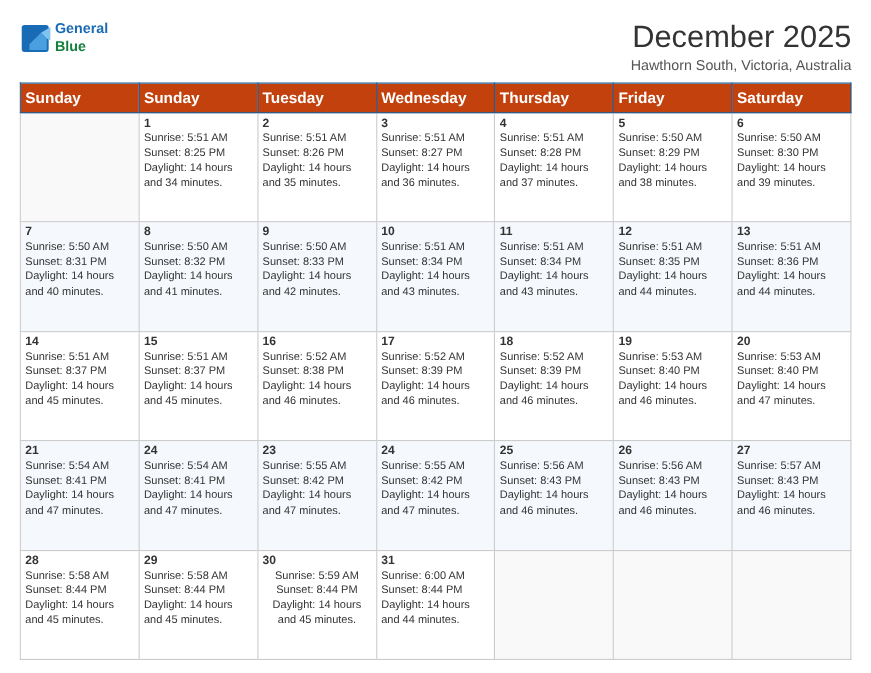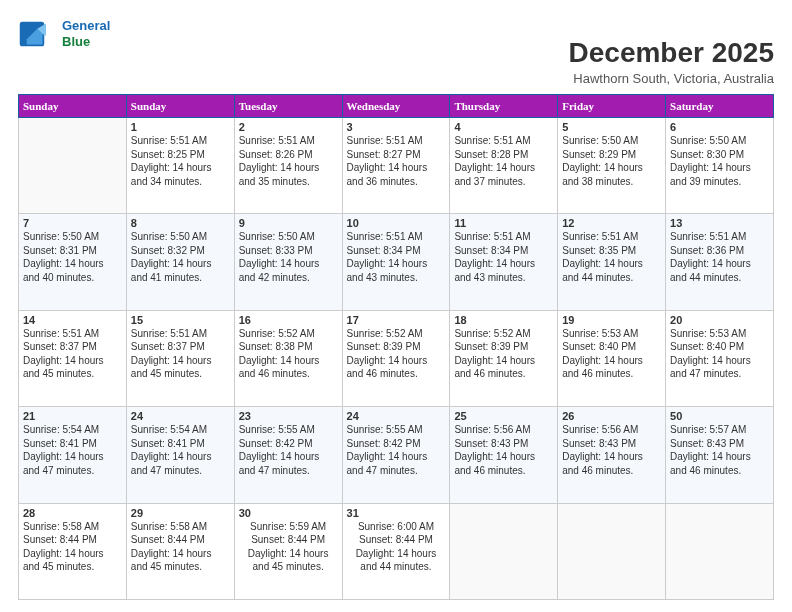--- a/index.html
+++ b/index.html
@@ -18,66 +18,64 @@
       flex-direction: column;
     }
     .header {
       display: flex;
       justify-content: space-between;
       align-items: flex-start;
       margin-bottom: 8px;
     }
     .logo {
       display: flex;
-      align-items: center;
-      gap: 16px;
+      align-items: flex-end;
+      gap: 4px;
     }
     .logo-text {
       font-size: 13px;
       font-weight: bold;
       color: #333;
       line-height: 1.2;
     }
     .logo-text span {
       color: #1a6bb5;
     }
     .logo-icon {
       width: 28px;
       height: 28px;
     }
     .title-block {
       text-align: right;
     }
     .main-title {
       font-size: 28px;
-      font-weight: bold;
-      color: #333;
-      margin-top: 19px;
+      font-weight: normal;
+      color: #333;
     }
     .subtitle {
       font-size: 13px;
       color: #555;
       margin-top: 2px;
     }
     .calendar {
       border: 1px solid #ccc;
       border-collapse: collapse;
       width: 100%;
       flex: 1;
       table-layout: fixed;
     }
     .calendar th {
-      background: #a21caf;
+      background: #c2410c;
       color: #fff;
-      font-size: 11px;
+      font-size: 14px;
       font-weight: bold;
       padding: 5px 4px;
       text-align: left;
       border: 1px solid #1560a0;
-      font-family: Liberation Serif, serif;
     }
     .calendar td {
       border: 1px solid #ccc;
       vertical-align: top;
       padding: 3px 4px;
       font-size: 9.5px;
       color: #333;
       background: #fff;
       height: 88px;
     }
@@ -319,21 +317,21 @@
 and 46 minutes.</div>
           </td>
           <td>
             <span class="day-num">26</span>
             <div class="cell-text" style="white-space: pre-line;">Sunrise: 5:56 AM
 Sunset: 8:43 PM
 Daylight: 14 hours
 and 46 minutes.</div>
           </td>
           <td>
-            <span class="day-num">50</span>
+            <span class="day-num">27</span>
             <div class="cell-text" style="white-space: pre-line;">Sunrise: 5:57 AM
 Sunset: 8:43 PM
 Daylight: 14 hours
 and 46 minutes.</div>
           </td>
         </tr>
         <tr>
           <td>
             <span class="day-num">28</span>
             <div class="cell-text" style="white-space: pre-line;">Sunrise: 5:58 AM
@@ -350,21 +348,21 @@
           </td>
           <td>
             <span class="day-num">30</span>
             <div class="cell-text" style="white-space: pre-line; text-align: center;">Sunrise: 5:59 AM
 Sunset: 8:44 PM
 Daylight: 14 hours
 and 45 minutes.</div>
           </td>
           <td>
             <span class="day-num">31</span>
-            <div class="cell-text" style="white-space: pre-line; text-align: center;">Sunrise: 6:00 AM
+            <div class="cell-text" style="white-space: pre-line;">Sunrise: 6:00 AM
 Sunset: 8:44 PM
 Daylight: 14 hours
 and 44 minutes.</div>
           </td>
           <td class="empty-cell"></td>
           <td class="empty-cell"></td>
           <td class="empty-cell"></td>
         </tr>
       </tbody>
   </table>

